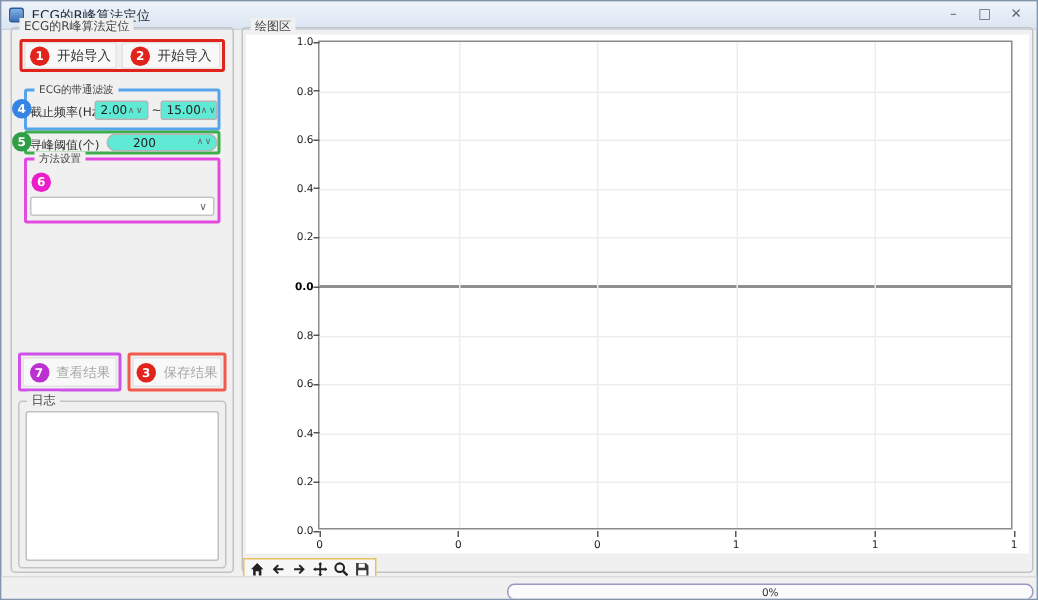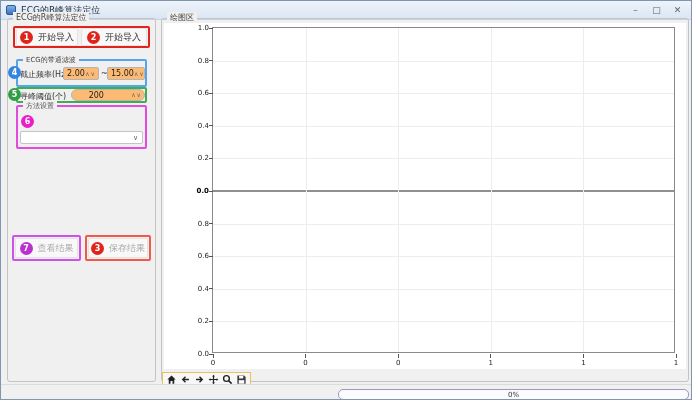--- a/index.html
+++ b/index.html
@@ -45,21 +45,21 @@
   
   .btn {
     position:absolute; display:flex; align-items:center; justify-content:center; gap:5px;
     background:#f8f8f8; border:1px solid #e3e3e3; border-radius:2px;
     font-size:9px; color:#333; cursor:default;
   }
   .btn.disabled { color:#a8a8a8; }
   
   .field-label { position:absolute; font-size:8px; color:#333; white-space:nowrap; }
   .spinbox {
-    position:absolute; background:#fdba74; border:1px solid #b4b4b4; border-radius:2px;
+    position:absolute; background:#5eead4; border:1px solid #b4b4b4; border-radius:2px;
     display:flex; align-items:center; font-size:8px; color:#222; padding:0 3px;
   }
   .spin-arrows { margin-left:auto; display:flex; gap:1px; font-size:6px; color:#666; line-height:1; }
   .combobox {
     position:absolute; background:#fff; border:1px solid #c4c4c4; border-radius:2px;
     display:flex; align-items:center; font-size:8px; color:#444; padding:0 4px;
   }
   .combo-arrow { margin-left:auto; font-size:7px; color:#666; }
   .log-area {
     position:absolute; background:#fff; border:1px solid #c0c0c0; border-radius:2px;
@@ -166,20 +166,24 @@
   <div class="btn disabled" style="left:14px; top:237px; width:63px; height:20px;">
     <span class="badge purple">7</span>
     <span>查看结果</span>
   </div>
   <div class="anno red2" style="left:84px; top:234px; width:66px; height:26px;"></div>
   <div class="btn disabled" style="left:87px; top:237px; width:60px; height:20px;">
     <span class="badge red">3</span>
     <span>保存结果</span>
   </div>
 
+  <div class="groupbox" style="left:11px; top:266px; width:139px; height:112px;">
+    <div class="gb-title">日志</div>
+    <div class="log-area" style="left:4px; top:6px; width:129px; height:100px;"></div>
+  </div>
 
   <div class="groupbox" style="left:160px; top:17px; width:528px; height:364px;">
     <div class="gb-title">绘图区</div>
   </div>
 
   <div class="canvas">
     <div id="axes">
       <div class="mid-divider"></div>
     <div class="xtickmark" style="left: -0.5px;"></div>
         <div class="xticklabel" style="left: -10px;">0</div>

